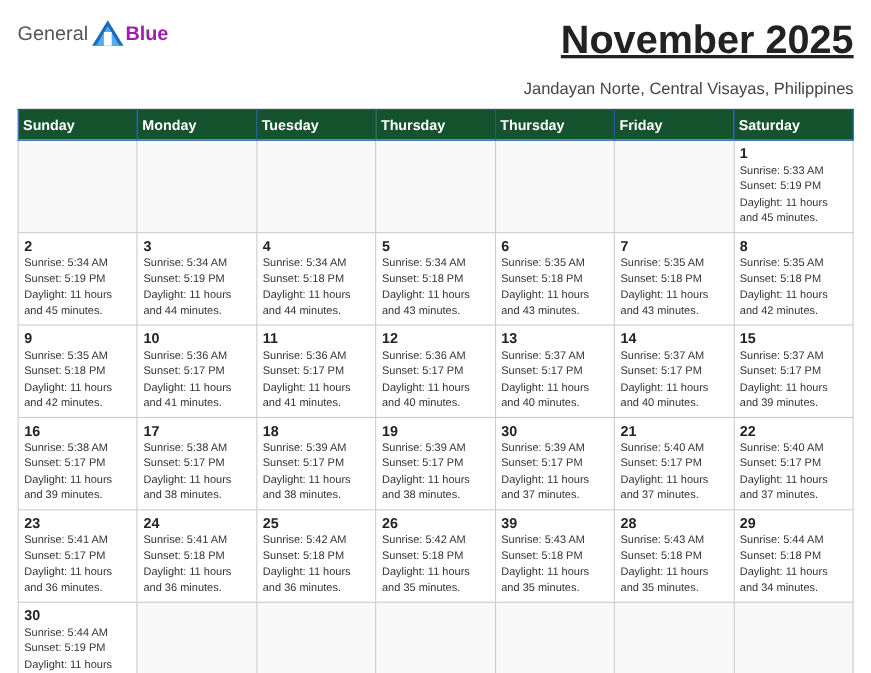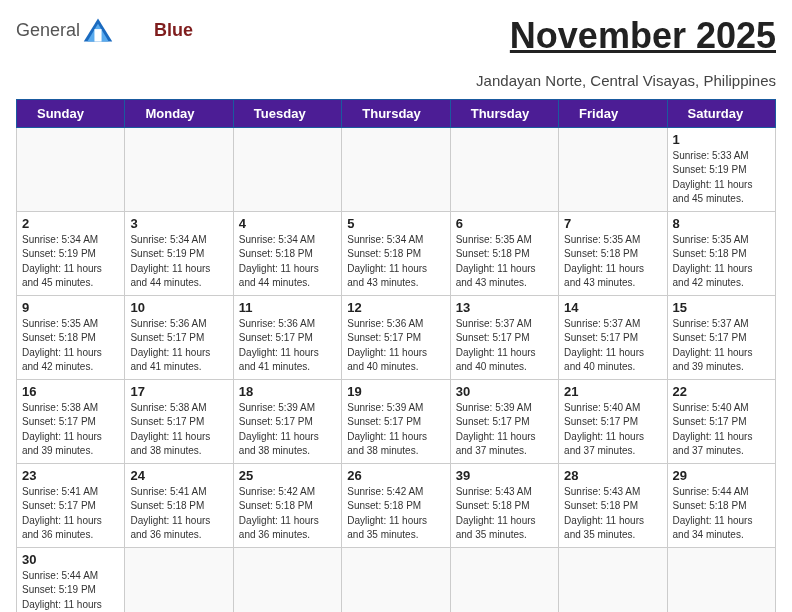--- a/index.html
+++ b/index.html
@@ -22,21 +22,21 @@
       align-items: flex-start;
     }
     .logo-text {
       display: flex;
       align-items: center;
       font-size: 18px;
       font-weight: normal;
       color: #333;
     }
     .logo-text span.general { color: #555; }
-    .logo-text span.blue { color: #7f1d1d; font-weight: bold; margin-left: 40px; }
+    .logo-text span.blue { color: #a21caf; font-weight: bold; }
     .logo-icon {
       width: 32px;
       height: 28px;
       margin-left: 2px;
     }
     .title-area {
       text-align: right;
     }
     .month-title {
       font-size: 36px;
@@ -49,25 +49,25 @@
       font-size: 15px;
       color: #444;
       margin-top: 16px;
     }
     .calendar-table {
       width: 100%;
       border-collapse: collapse;
       border: 1px solid #ccc;
     }
     .calendar-table th {
-      background-color: #4c1d95;
+      background-color: #14532d;
       color: #fff;
       font-size: 13px;
       font-weight: bold;
-      padding: 6px 20px;
+      padding: 6px 4px;
       text-align: left;
       border: 1px solid #1a5a9f;
     }
     .calendar-table td {
       border: 1px solid #ccc;
       vertical-align: top;
       padding: 4px 5px;
       font-size: 10.5px;
       color: #333;
       width: calc(100% / 7);

